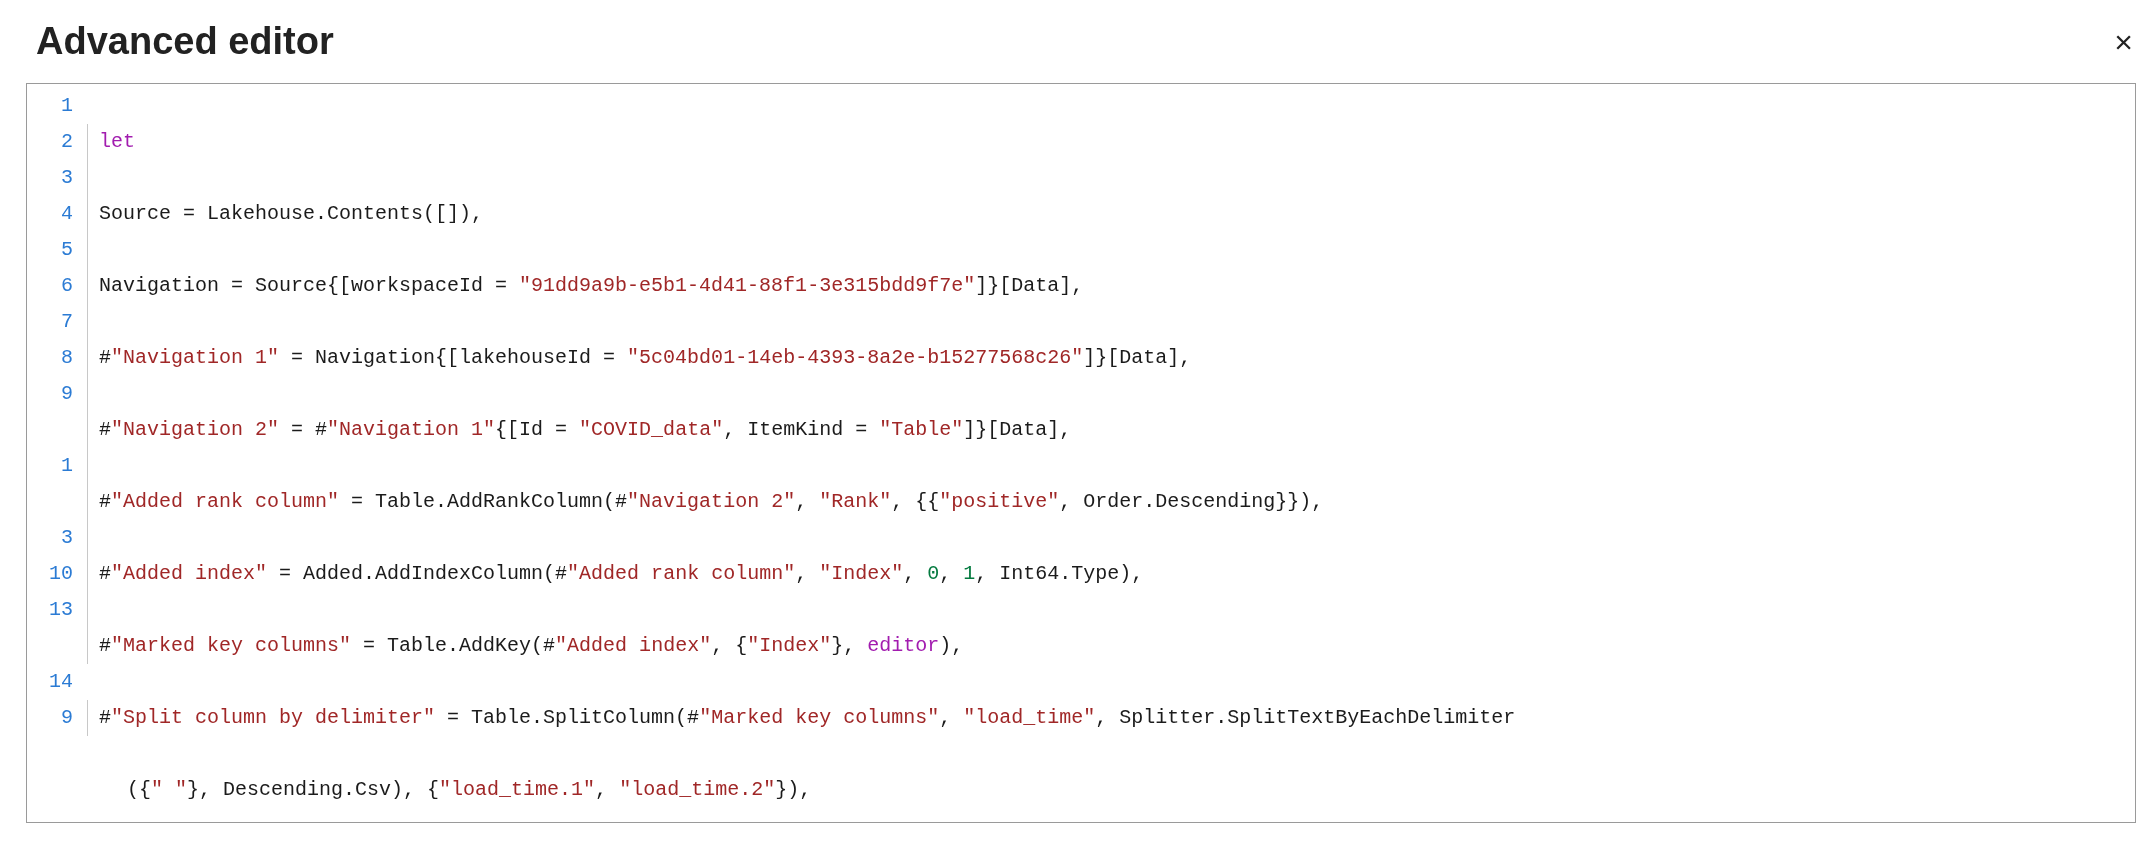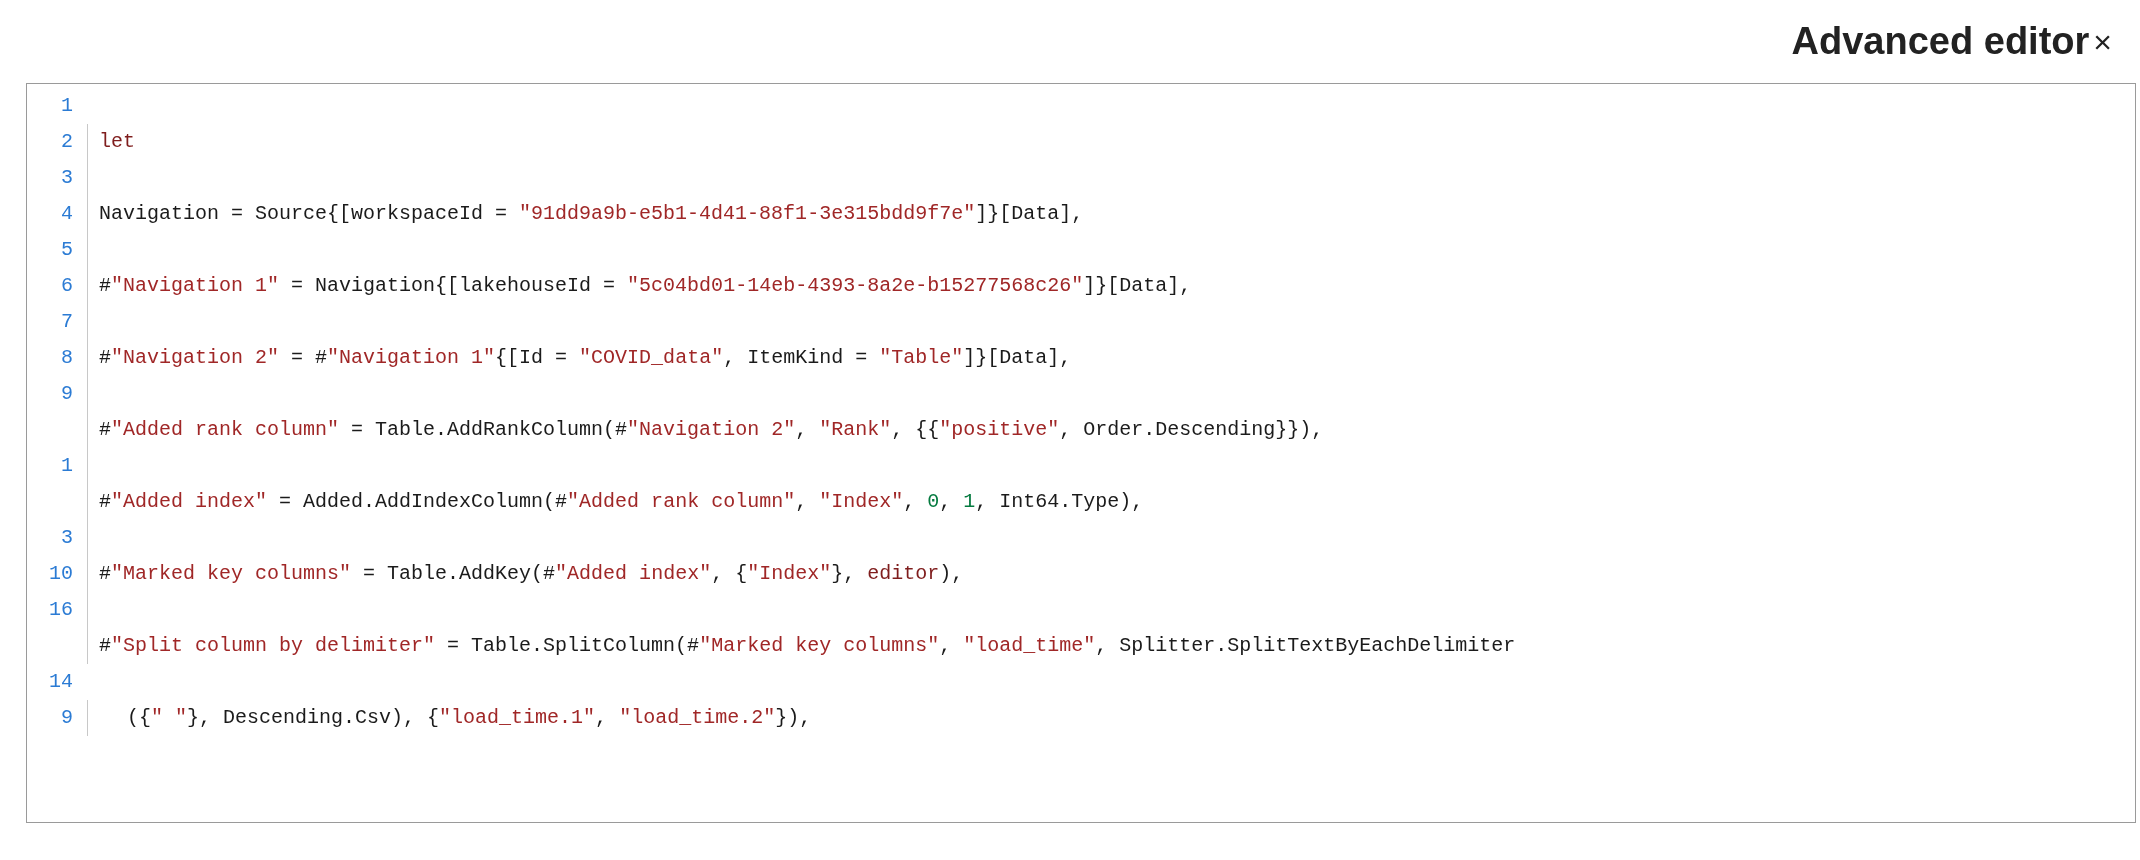--- a/index.html
+++ b/index.html
@@ -8,23 +8,22 @@
     padding: 0;
     width: 2140px;
     height: 860px;
     background: #ffffff;
     font-family: "Segoe UI", Arial, sans-serif;
     overflow: hidden;
   }
   .header {
     display: flex;
     align-items: center;
-    justify-content: flex-end;
-    padding: 20px 44px 10px 36px;
-    margin-left: 16px;
+    justify-content: space-between;
+    padding: 20px 23px 10px 36px;
   }
   .title {
     font-size: 38px;
     font-weight: 600;
     color: #222;
   }
   .close-btn {
     font-size: 32px;
     color: #222;
     cursor: pointer;
@@ -67,21 +66,21 @@
     border-left: 1px solid #c8c8c8;
     height: 36px;
   }
   .code {
     padding-top: 4px;
     white-space: pre;
     color: #1b1b1b;
   }
   .code .line { height: 36px; }
   .code .wrap { padding-left: 28px; }
-  .tok-kw   { color: #7f1d1d; }
+  .tok-kw   { color: #a21caf; }
   .tok-str  { color: #a02727; }
   .tok-num  { color: #047a3f; }
 </style>
 </head>
 <body>
 
 <div class="header">
   <div class="title">Advanced editor</div>
   <div class="close-btn">×</div>
 </div>
@@ -96,21 +95,21 @@
         <div>5</div>
         <div>6</div>
         <div>7</div>
         <div>8</div>
         <div>9</div>
         <div></div>
         <div>1</div>
         <div></div>
         <div>3</div>
         <div>10</div>
-        <div>16</div>
+        <div>13</div>
         <div></div>
         <div>14</div>
         <div>9</div>
       </div>
     <div class="guide" id="guide">
         <div style="height: 36px;"></div>
         <div class="guide-seg"></div>
         <div class="guide-seg"></div>
         <div class="guide-seg"></div>
         <div class="guide-seg"></div>
@@ -123,20 +122,21 @@
         <div class="guide-seg"></div>
         <div class="guide-seg"></div>
         <div class="guide-seg"></div>
         <div class="guide-seg"></div>
         <div class="guide-seg"></div>
         <div style="height: 36px;"></div>
         <div class="guide-seg"></div>
       </div>
     <div class="code">
 <div class="line"><span class="tok-kw">let</span></div>
+<div class="line"><span>Source = Lakehouse.Contents([]),</span></div>
 <div class="line"><span>Navigation = Source{[workspaceId = </span><span class="tok-str">"91dd9a9b-e5b1-4d41-88f1-3e315bdd9f7e"</span><span>]}[Data],</span></div>
 <div class="line"><span>#</span><span class="tok-str">"Navigation 1"</span><span> = Navigation{[lakehouseId = </span><span class="tok-str">"5c04bd01-14eb-4393-8a2e-b15277568c26"</span><span>]}[Data],</span></div>
 <div class="line"><span>#</span><span class="tok-str">"Navigation 2"</span><span> = #</span><span class="tok-str">"Navigation 1"</span><span>{[Id = </span><span class="tok-str">"COVID_data"</span><span>, ItemKind = </span><span class="tok-str">"Table"</span><span>]}[Data],</span></div>
 <div class="line"><span>#</span><span class="tok-str">"Added rank column"</span><span> = Table.AddRankColumn(#</span><span class="tok-str">"Navigation 2"</span><span>, </span><span class="tok-str">"Rank"</span><span>, {{</span><span class="tok-str">"positive"</span><span>, Order.Descending}}),</span></div>
 <div class="line"><span>#</span><span class="tok-str">"Added index"</span><span> = Added.AddIndexColumn(#</span><span class="tok-str">"Added rank column"</span><span>, </span><span class="tok-str">"Index"</span><span>, </span><span class="tok-num">0</span><span>, </span><span class="tok-num">1</span><span>, Int64.Type),</span></div>
 <div class="line"><span>#</span><span class="tok-str">"Marked key columns"</span><span> = Table.AddKey(#</span><span class="tok-str">"Added index"</span><span>, {</span><span class="tok-str">"Index"</span><span>}, </span><span class="tok-kw">editor</span><span>),</span></div>
 <div class="line"><span>#</span><span class="tok-str">"Split column by delimiter"</span><span> = Table.SplitColumn(#</span><span class="tok-str">"Marked key columns"</span><span>, </span><span class="tok-str">"load_time"</span><span>, Splitter.SplitTextByEachDelimiter</span></div>
 <div class="line wrap"><span>({</span><span class="tok-str">" "</span><span>}, Descending.Csv), {</span><span class="tok-str">"load_time.1"</span><span>, </span><span class="tok-str">"load_time.2"</span><span>}),</span></div>
 
 

